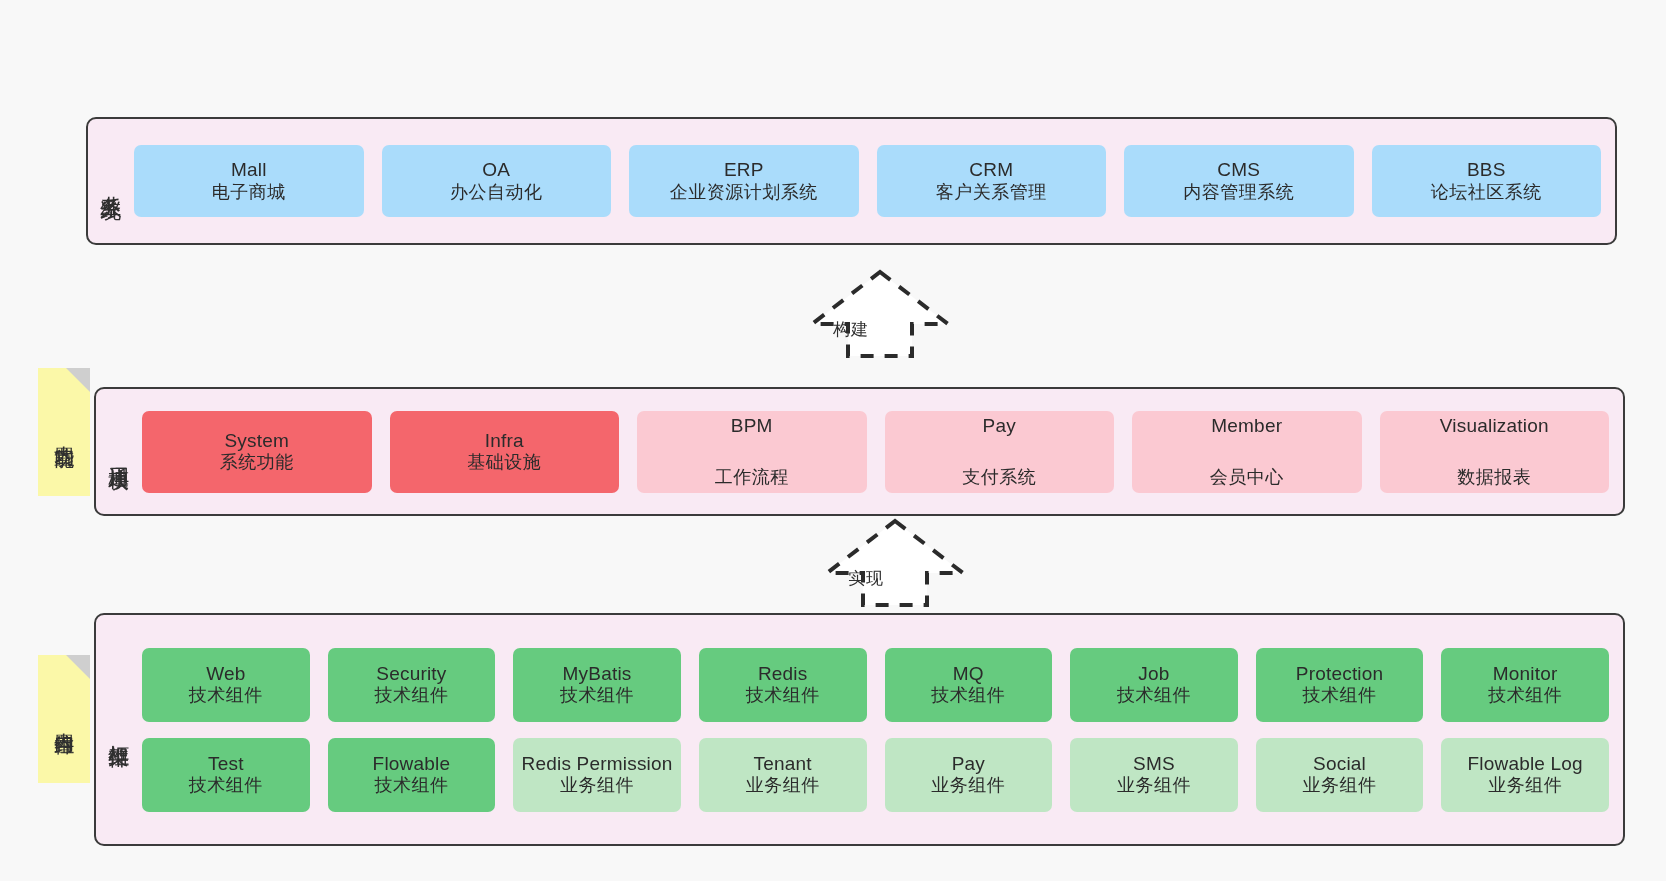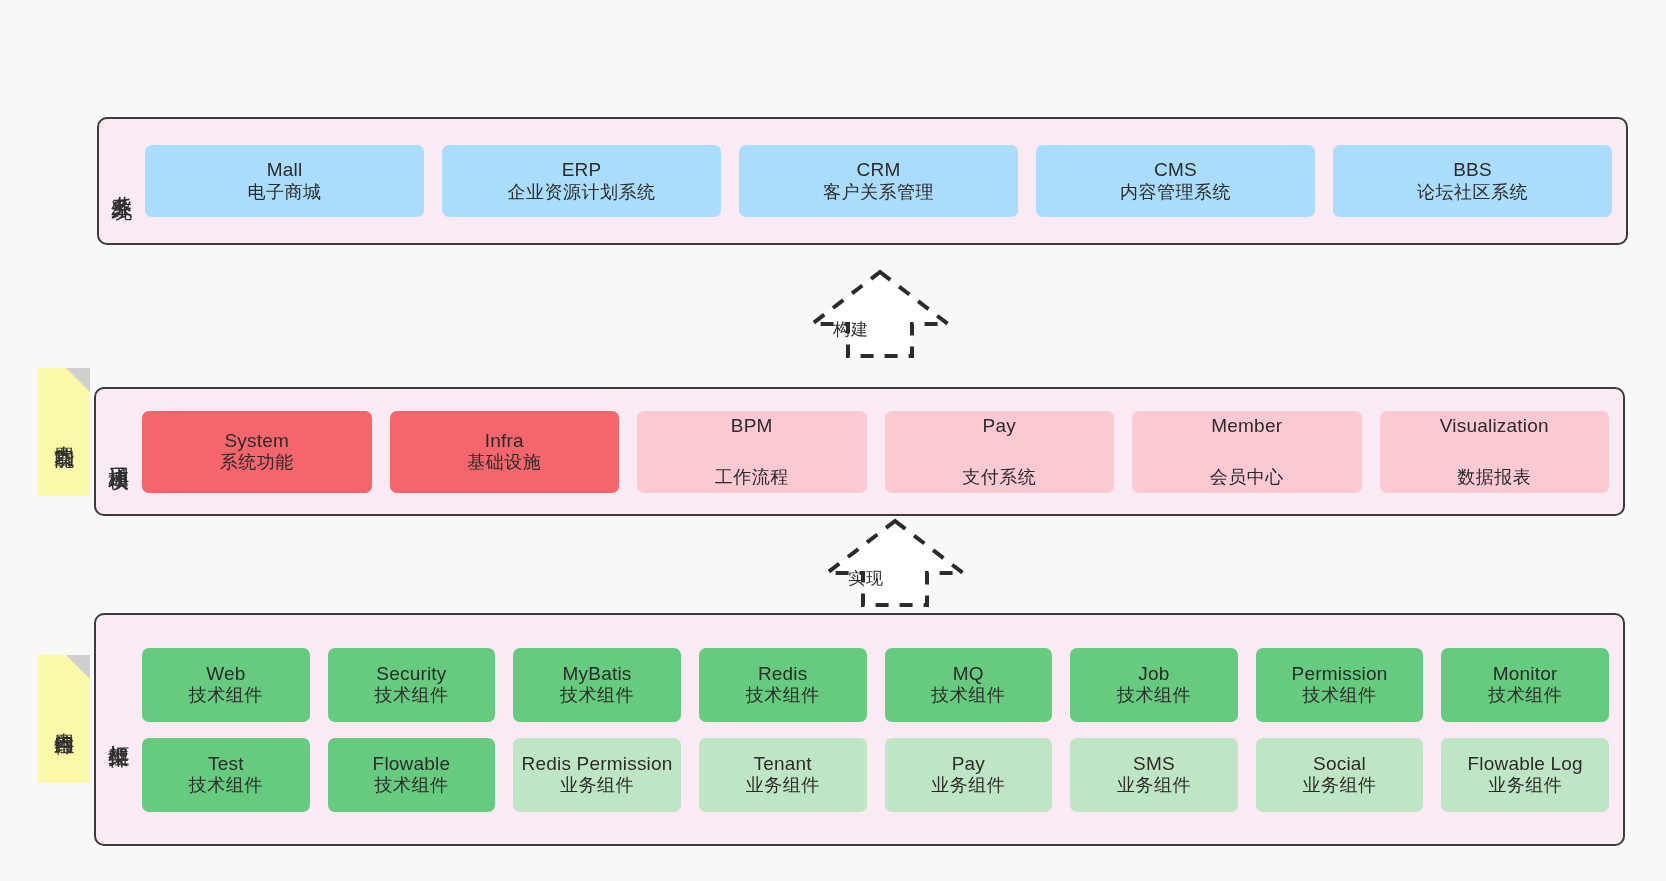--- a/index.html
+++ b/index.html
@@ -143,27 +143,31 @@
     border-style: solid;
     border-width: 0 24px 24px 0;
     border-color: transparent #cfcfcf transparent transparent;
   }
 </style>
 </head>
 <body>
 
 <div id="canvas">
 
-  <div class="layer" id="layer-business" style="left:97px; top:117px; width:1531px; height:128px;">
+  <div class="layer" id="layer-business" style="left:86px; top:117px; width:1531px; height:128px;">
     <div class="layer-title">业务系统</div>
     <div class="layer-body">
       <div class="row" id="row-business">
           <div class="node h-biz c-blue">
             <div class="en">Mall</div>
             <div class="cn">电子商城</div>
+          </div>
+          <div class="node h-biz c-blue">
+            <div class="en">OA</div>
+            <div class="cn">办公自动化</div>
           </div>
           <div class="node h-biz c-blue">
             <div class="en">ERP</div>
             <div class="cn">企业资源计划系统</div>
           </div>
           <div class="node h-biz c-blue">
             <div class="en">CRM</div>
             <div class="cn">客户关系管理</div>
           </div>
           <div class="node h-biz c-blue">
@@ -256,21 +260,21 @@
           </div>
           <div class="node h-frame c-green-strong">
             <div class="en">MQ</div>
             <div class="cn">技术组件</div>
           </div>
           <div class="node h-frame c-green-strong">
             <div class="en">Job</div>
             <div class="cn">技术组件</div>
           </div>
           <div class="node h-frame c-green-strong">
-            <div class="en">Permission</div>
+            <div class="en">Protection</div>
             <div class="cn">技术组件</div>
           </div>
           <div class="node h-frame c-green-strong">
             <div class="en">Monitor</div>
             <div class="cn">技术组件</div>
           </div>
         </div>
       <div class="row" id="row-frame-2">
           <div class="node h-frame c-green-strong">
             <div class="en">Test</div>

